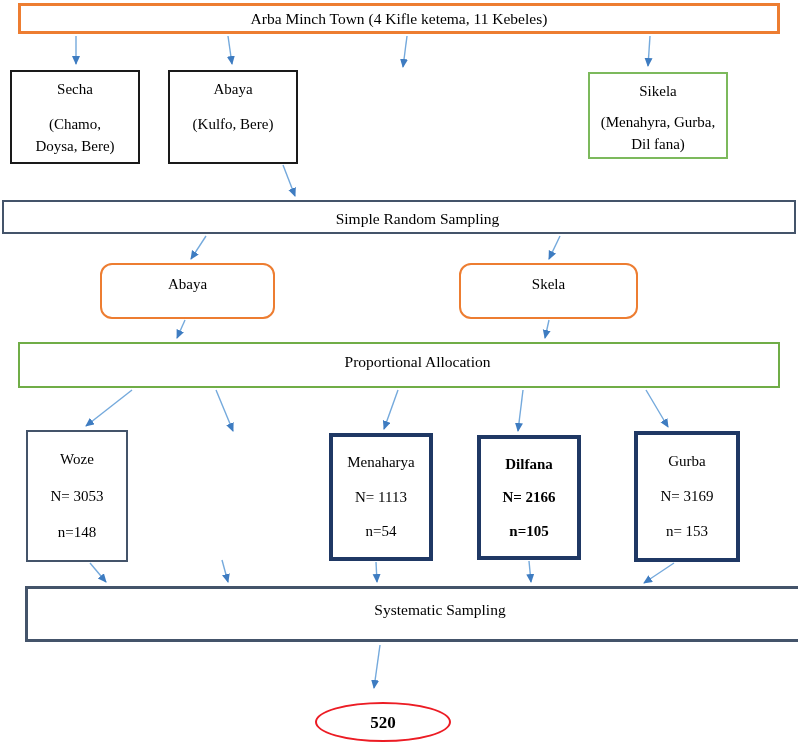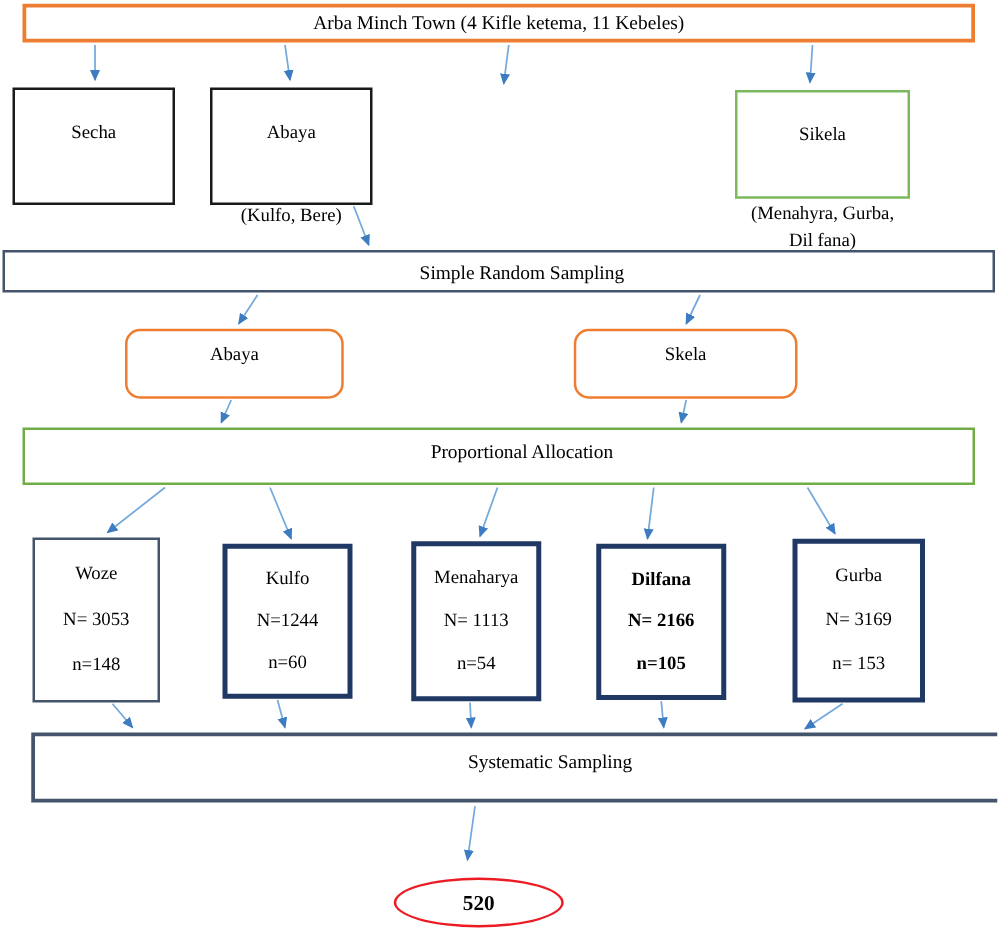--- a/index.html
+++ b/index.html
@@ -33,21 +33,21 @@
     text-align: center;
   }
   
   .top-box {
     left: 18px; top: 3px; width: 762px; height: 31px;
     border: 3px solid #ED7D31;
     justify-content: center;
     font-size: 15.5px;
   }
   
-  .kifle { border: 2px solid #1a1a1a; padding-top: 24px; gap: 32px; }
+  .kifle { border: 2px solid #1a1a1a; padding-top: 7px; }
   .kifle .sub { white-space: pre-line; margin-top: 13px; line-height: 22px; }
   .secha   { left: 10px;  top: 70px; width: 130px; height: 94px; }
   .abaya2  { left: 168px; top: 70px; width: 130px; height: 94px; }
   .nechsar { left: 343px; top: 73px; width: 149px; height: 114px; }
   .sikela  { left: 588px; top: 72px; width: 140px; height: 87px;
              border-color: #7CB95C; }
   .sikela .sub { margin-top: 9px; }
   
   .bar { justify-content: flex-start; font-size: 15.5px; padding-left: 37px; }
   .srs-bar   { left: 2px;  top: 200px; width: 794px; height: 34px;
@@ -120,20 +120,22 @@
       <line x1="380" y1="645" x2="374" y2="688" marker-end="url(#ah)"></line>
     </g>
   </svg>
 
   <div class="node top-box">
     <span>Arba Minch Town (4 Kifle ketema, 11 Kebeles)</span>
   </div>
 
   <div class="node kifle secha">
     <span>Secha</span>
+    <span class="sub">(Chamo,
+Doysa, Bere)</span>
   </div>
   <div class="node kifle abaya2">
     <span>Abaya</span>
     <span class="sub">(Kulfo, Bere)</span>
   </div>
   <div class="node kifle sikela">
     <span>Sikela</span>
     <span class="sub">(Menahyra, Gurba,
 Dil fana)</span>
   </div>
@@ -151,25 +153,20 @@
 
   <div class="node bar green-bar">
     <span>Proportional Allocation</span>
   </div>
 
   <div class="node sample woze">
     <span>Woze</span>
     <span>N= 3053</span>
     <span>n=148</span>
   </div>
-  <div class="node sample kulfo">
-    <span>Kulfo</span>
-    <span>N=1244</span>
-    <span>n=60</span>
-  </div>
   <div class="node sample menaharya">
     <span>Menaharya</span>
     <span>N= 1113</span>
     <span>n=54</span>
   </div>
   <div class="node sample dilfana">
     <span>Dilfana</span>
     <span>N= 2166</span>
     <span>n=105</span>
   </div>

